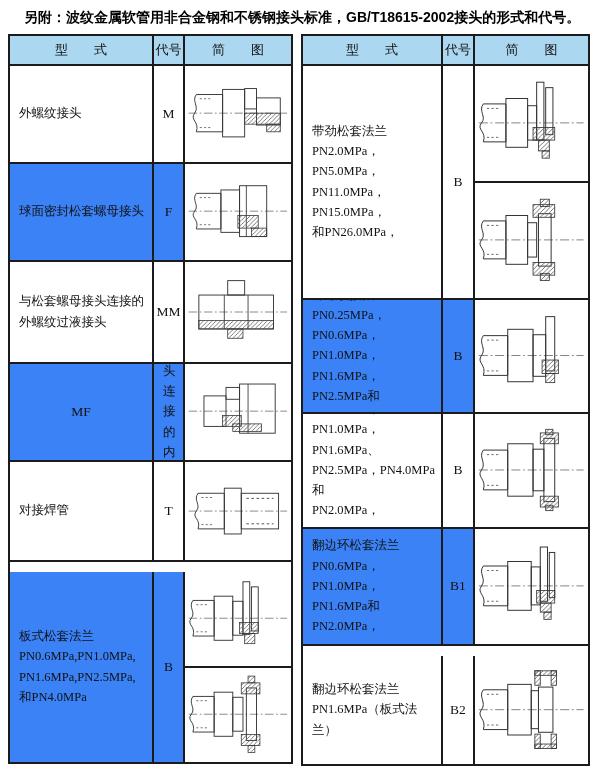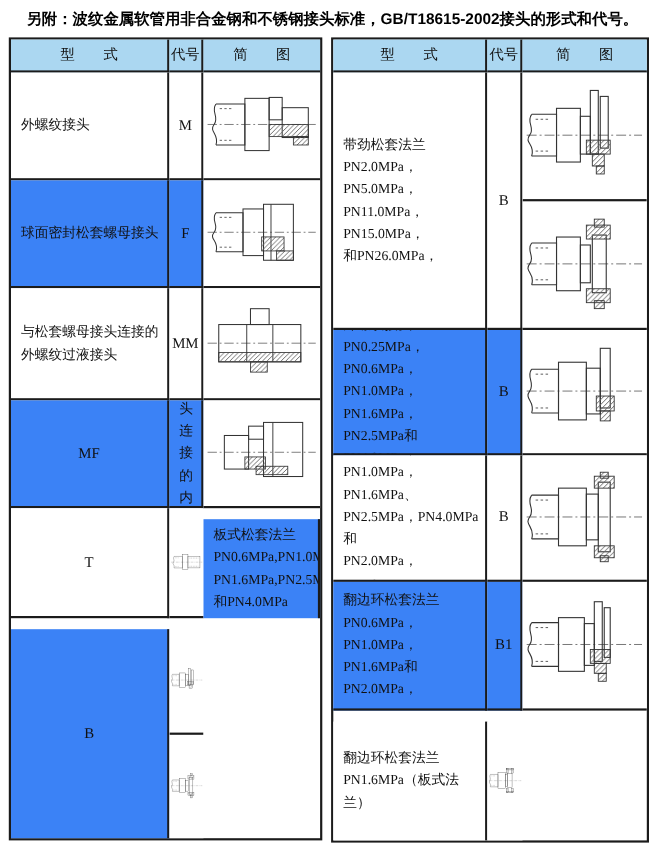--- a/index.html
+++ b/index.html
@@ -141,20 +141,21 @@
             <rect x="20" y="27" width="26" height="36" stroke="#333" stroke-width="1.1" fill="none"></rect>
             <rect x="46" y="17" width="16" height="14" stroke="#333" stroke-width="1.1" fill="none"></rect>
             <rect x="62" y="13" width="42" height="58" stroke="#333" stroke-width="1.1" fill="none"></rect>
             <line x1="72" y1="13" x2="72" y2="71" stroke="#333" stroke-width="1"></line>
             <rect x="42" y="50" width="22" height="13" fill="url(#ht4)" stroke="#333" stroke-width="0.9"></rect>
             <rect x="54" y="60" width="34" height="9" fill="url(#ht4)" stroke="#333" stroke-width="0.9"></rect>
           </svg>
         </div>
     </div>
 
+    <div class="cell type">对接焊管</div>
     <div class="cell code">T</div>
     <div class="cell fig last-col">
       <div class="figbox">
           <svg viewBox="0 0 120 90" preserveAspectRatio="xMidYMid meet">
             <defs>
               <pattern id="ht5" width="5" height="5" patternUnits="userSpaceOnUse">
                 <path d="M0 5 L5 0" stroke="#666" stroke-width="1"></path>
               </pattern>
             </defs>
             <line x1="2" y1="45" x2="118" y2="45" stroke="#555" stroke-width="0.8" stroke-dasharray="10 3 2 3"></line>
@@ -356,20 +357,21 @@
             <rect x="80" y="8" width="6" height="50" stroke="#333" stroke-width="1.1" fill="none"></rect>
             <rect x="66" y="50" width="20" height="14" fill="url(#ht12)" stroke="#333" stroke-width="0.9"></rect>
             <rect x="70" y="64" width="12" height="10" fill="url(#ht12)" stroke="#333" stroke-width="0.9"></rect>
             <rect x="74" y="74" width="8" height="8" fill="url(#ht12)" stroke="#333" stroke-width="0.9"></rect>
           </svg>
         </div>
     </div>
 
     <div class="cell type last-row">翻边环松套法兰
 PN1.6MPa（板式法兰）</div>
+    <div class="cell code last-row">B2</div>
     <div class="cell fig last-col last-row">
       <div class="figbox">
           <svg viewBox="0 0 120 90" preserveAspectRatio="xMidYMid meet">
             <defs>
               <pattern id="ht13" width="5" height="5" patternUnits="userSpaceOnUse">
                 <path d="M0 5 L5 0" stroke="#666" stroke-width="1"></path>
               </pattern>
             </defs>
             <line x1="2" y1="45" x2="118" y2="45" stroke="#555" stroke-width="0.8" stroke-dasharray="10 3 2 3"></line>
             <path d="M7 23 H34 V67 H7" stroke="#333" stroke-width="1.1" fill="none"></path>

